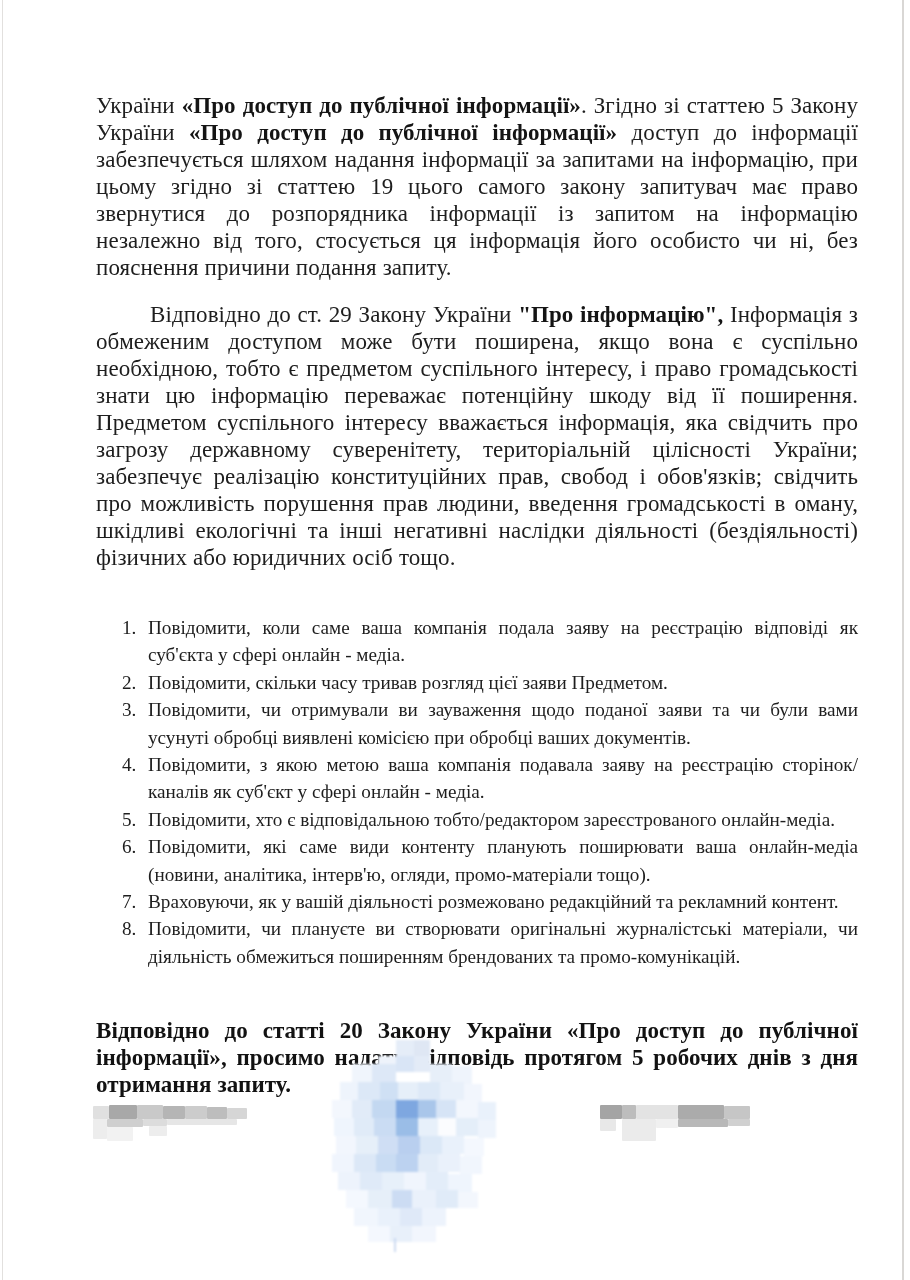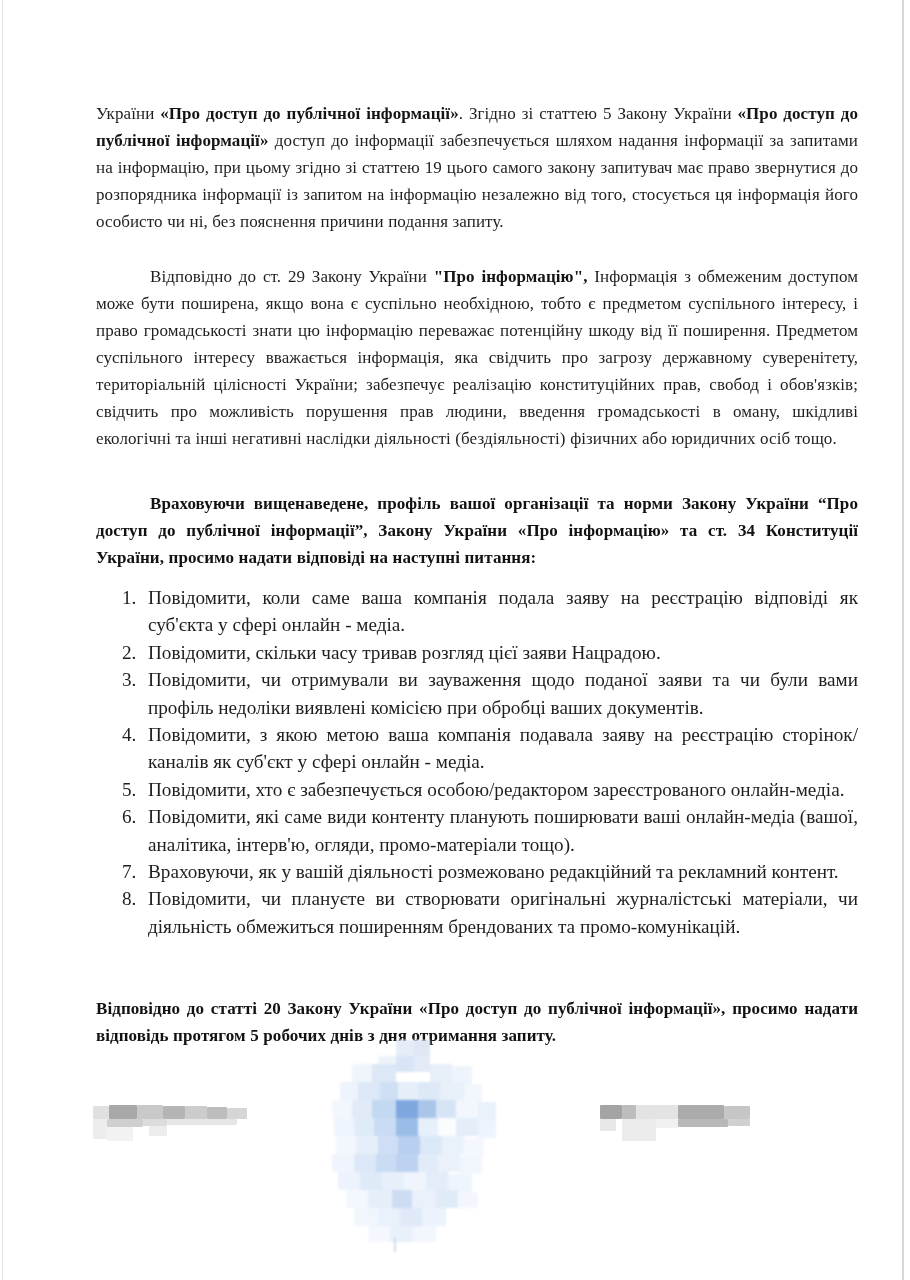--- a/index.html
+++ b/index.html
@@ -42,22 +42,22 @@
 
   
   .body-wrap {
     position: absolute;
     left: 96px;
     top: 92px;
     width: 762px;
   }
 
   p.para {
-    margin: 8px 0 0 0;
-    font-size: 17px;
+    margin: 0 0 0 0;
+    font-size: 23px;
     line-height: 27px;
     text-align: justify;
     text-justify: inter-word;
     letter-spacing: 0.08px;
     word-spacing: 0.2px;
     color: #1e1e1e;
   }
   p.para.indent {
     text-indent: 54px;
   }
@@ -145,31 +145,30 @@
   <div class="body-wrap">
 
     <p class="para"><span>України </span><b class="run">«Про доступ до публічної інформації»</b><span>. Згідно зі статтею 5 Закону України </span><b class="run">«Про доступ до публічної інформації»</b><span> доступ до інформації забезпечується шляхом надання інформації за запитами на інформацію, при цьому згідно зі статтею 19 цього самого закону запитувач має право звернутися до розпорядника інформації із запитом на інформацію незалежно від того, стосується ця інформація його особисто чи ні, без пояснення причини подання запиту.</span></p>
 
     <div class="gap-md"></div>
 
     <p class="para indent"><span>Відповідно до ст. 29 Закону України </span><b class="run">"Про інформацію",</b><span> Інформація з обмеженим доступом може бути поширена, якщо вона є суспільно необхідною, тобто є предметом суспільного інтересу, і право громадськості знати цю інформацію переважає потенційну шкоду від її поширення. Предметом суспільного інтересу вважається інформація, яка свідчить про загрозу державному суверенітету, територіальній цілісності України; забезпечує реалізацію конституційних прав, свобод і обов'язків; свідчить про можливість порушення прав людини, введення громадськості в оману, шкідливі екологічні та інші негативні наслідки діяльності (бездіяльності) фізичних або юридичних осіб тощо.</span></p>
 
     <div class="gap-lg"></div>
 
-    <p class="para indent bold">Враховуючи вищенаведене, профіль вашої організації та норми Закону України “Про доступ до публічної інформації”, Закону України «Про інформацію» та ст. 34 Конституції України, просимо надати відповіді на наступні питання:</p>
 
     <div class="gap-sm"></div>
 
     <ol class="qlist">
       <li>Повідомити, коли саме ваша компанія подала заяву на реєстрацію відповіді як суб'єкта у сфері онлайн - медіа.</li>
-      <li>Повідомити, скільки часу тривав розгляд цієї заяви Нацрадою.</li>
-      <li>Повідомити, чи отримували ви зауваження щодо поданої заяви та чи були вами профіль недоліки виявлені комісією при обробці ваших документів.</li>
+      <li>Повідомити, скільки часу тривав розгляд цієї заяви Предметом.</li>
+      <li>Повідомити, чи отримували ви зауваження щодо поданої заяви та чи були вами усунуті обробці виявлені комісією при обробці ваших документів.</li>
       <li>Повідомити, з якою метою ваша компанія подавала заяву на реєстрацію сторінок/каналів як суб'єкт у сфері онлайн - медіа.</li>
-      <li>Повідомити, хто є забезпечується особою/редактором зареєстрованого онлайн-медіа.</li>
-      <li>Повідомити, які саме види контенту планують поширювати ваші онлайн-медіа (вашої, аналітика, інтерв'ю, огляди, промо-матеріали тощо).</li>
+      <li>Повідомити, хто є відповідальною тобто/редактором зареєстрованого онлайн-медіа.</li>
+      <li>Повідомити, які саме види контенту планують поширювати ваша онлайн-медіа (новини, аналітика, інтерв'ю, огляди, промо-матеріали тощо).</li>
       <li>Враховуючи, як у вашій діяльності розмежовано редакційний та рекламний контент.</li>
       <li>Повідомити, чи плануєте ви створювати оригінальні журналістські матеріали, чи діяльність обмежиться поширенням брендованих та промо-комунікацій.</li>
     </ol>
 
     <div class="gap-xl"></div>
 
     <p class="para bold">Відповідно до статті 20 Закону України «Про доступ до публічної інформації», просимо надати відповідь протягом 5 робочих днів з дня отримання запиту.</p>
 
   </div>
 

